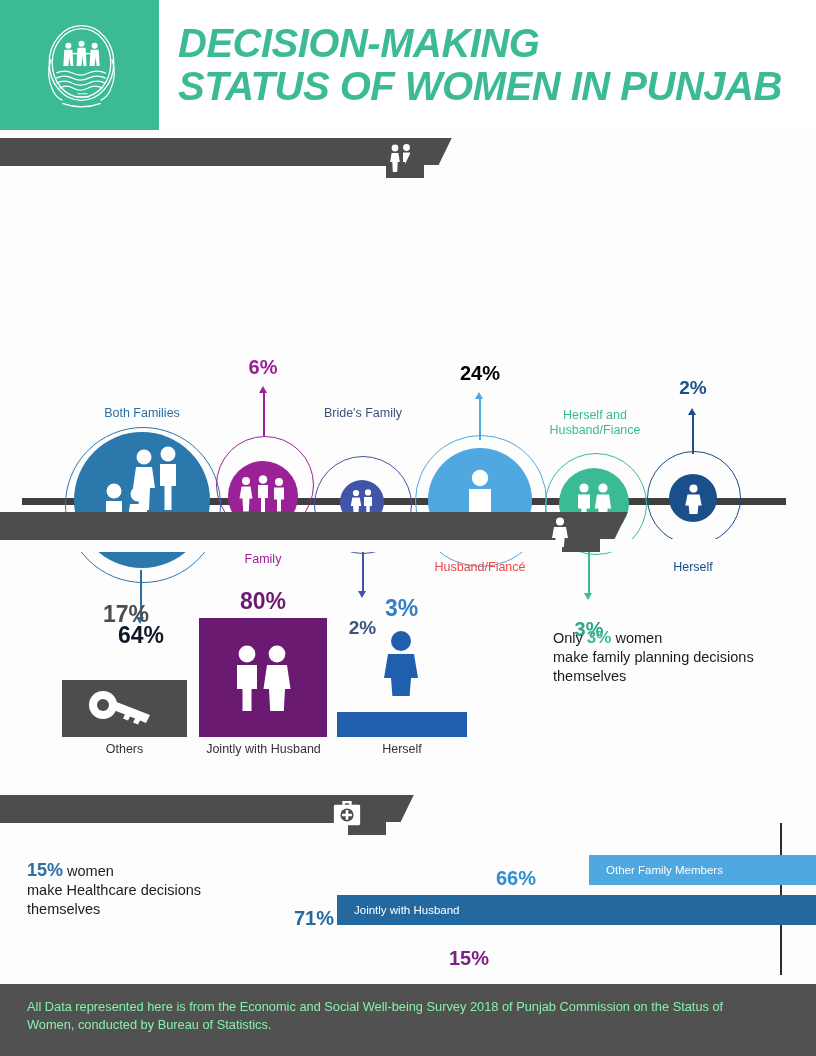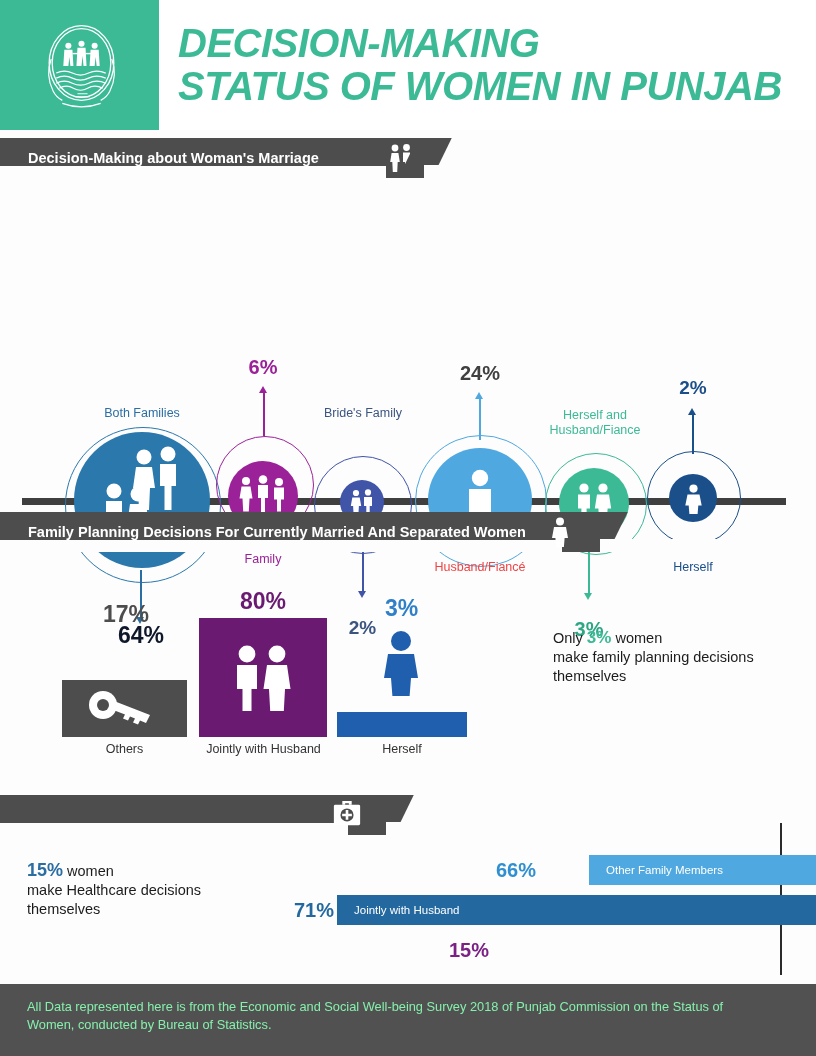--- a/index.html
+++ b/index.html
@@ -55,21 +55,21 @@
   .fp-cap{position:absolute;font-size:12.5px;color:#333;text-align:center;}
   .note{position:absolute;font-size:14.5px;color:#1c1c1c;line-height:19px;}
   .note b{color:#3cba96;font-weight:bold;font-size:17px;}
 
   
   .sec3{position:absolute;left:0;top:835px;width:816px;height:140px;}
   .hnote{position:absolute;left:27px;top:26px;font-size:14.5px;color:#1c1c1c;line-height:19px;}
   .hnote b{color:#2b6ea3;font-weight:bold;font-size:18px;}
   .hbar{position:absolute;height:30px;}
   .hbar-label{position:absolute;top:0;height:30px;line-height:30px;color:#fff;font-size:11.5px;padding-left:17px;white-space:nowrap;}
-  .hbar-pct{position:absolute;font-size:20px;font-weight:bold;text-align:right;line-height:30px;height:30px;}
+  .hbar-pct{position:absolute;font-size:20px;font-weight:bold;text-align:right;line-height:30px;height:30px;margin-top:8px;}
   .vline{position:absolute;left:780px;top:-12px;width:2px;height:155px;background:#2b2b2b;}
 
   
   .footer{position:absolute;left:0;top:984px;width:816px;height:72px;background:#515151;}
   .footer p{
     position:absolute;left:27px;top:14px;width:730px;margin:0;
     color:#86efac;font-size:12.8px;line-height:18px;
   }
   .white-strip{position:absolute;left:0;top:975px;width:816px;height:9px;background:#fdfdfd;}
 </style>
@@ -111,21 +111,20 @@
         </g>
       </svg>
     </div>
     <div class="header-title">
       <div class="line">DECISION-MAKING</div>
       <div class="line">STATUS OF WOMEN IN PUNJAB</div>
     </div>
   </div>
 
   <div class="banner" style="left:0;top:138px;width:424px;">
-    <div class="btext">Decision-Making about Woman's Marriage</div>
     <div class="bnotch" style="left:-18px;top:28px;width:404px;height:12px;transform:none;background:#fdfdfd;"></div>
     <svg class="bicon" style="left:388px;" viewBox="0 0 26 30" width="26" height="30">
       <circle cx="7" cy="5" r="3.4" fill="#fff"></circle>
       <path d="M3.6 10 h6.8 l1.4 9 h-2.1 l-0.5 10 h-4.4 l-0.5 -10 h-2.1 z" fill="#fff"></path>
       <circle cx="18.5" cy="4.5" r="3.4" fill="#fff"></circle>
       <path d="M15 9.5 h7 v9.5 h-2 v10 h-3 v-10 h-2 z" fill="#fff"></path>
     </svg>
     <div class="bwedge" style="left:408px;"></div>
   </div>
   <div style="position:absolute;left:424px;top:165px;width:392px;height:13px;background:#fdfdfd;"></div>
@@ -196,21 +195,21 @@
       <div class="ring" style="left:415px;top:265px;width:130px;height:130px;border-width:1.4px;border-color:#4fa8e0;"></div>
       <div class="disc" style="left:428px;top:278px;width:104px;height:104px;background:#4fa8e0;"></div>
       <svg style="position:absolute;left:462px;top:299px;" width="36" height="62" viewBox="0 0 36 62">
         <g fill="#ffffff">
           <circle cx="18" cy="9" r="8.2"></circle>
           <path d="M7 20 h22 v24 h-6 v18 h-10 v-18 h-6 z"></path>
         </g>
       </svg>
       <div class="stem" style="left:479px;top:228px;height:42px;background:#4fa8e0;"></div>
       <div class="arrowhead" style="left:475px;top:222px;border-bottom:7px solid #4fa8e0;"></div>
-      <div class="npct" style="left:438px;top:192px;width:84px;color:#404040;">24%</div>
+      <div class="npct" style="left:438px;top:192px;width:84px;color:#000000;">24%</div>
       <div class="nlabel" style="left:415px;top:390px;width:130px;color:#ef4444;">Husband/Fiancé</div>
     </div>
 
     <div class="node">
       <div class="ring" style="left:545px;top:283px;width:100px;height:100px;border-width:1.4px;border-color:#3cba96;"></div>
       <div class="disc" style="left:559px;top:298px;width:70px;height:70px;background:#3cba96;"></div>
       <svg style="position:absolute;left:572px;top:312px;" width="44" height="42" viewBox="0 0 44 42">
         <g fill="#ffffff">
           <circle cx="12" cy="6" r="4.6"></circle>
           <path d="M6 12.5 h12 v14 h-3.4 v15 h-5.2 v-15 h-3.4 z"></path>
@@ -234,21 +233,20 @@
         </g>
       </svg>
       <div class="stem" style="left:692px;top:244px;height:40px;background:#1b4f8a;"></div>
       <div class="arrowhead" style="left:688px;top:238px;border-bottom:7px solid #1b4f8a;"></div>
       <div class="npct" style="left:657px;top:207px;width:72px;color:#1b4f8a;font-size:19px;">2%</div>
       <div class="nlabel" style="left:638px;top:390px;width:110px;color:#1b4f8a;">Herself</div>
     </div>
   </div>
 
   <div class="banner" style="left:0;top:512px;width:600px;">
-    <div class="btext">Family Planning Decisions For Currently Married And Separated Women</div>
     <div class="bnotch" style="left:-18px;top:28px;width:580px;height:12px;transform:none;background:#fdfdfd;"></div>
     <svg class="bicon" style="left:550px;" viewBox="0 0 20 30" width="20" height="30">
       <circle cx="10" cy="4.5" r="4" fill="#fff"></circle>
       <path d="M4 10 h12 l2 11 h-3.4 l-0.7 9 h-7.8 l-0.7 -9 h-3.4 z" fill="#fff"></path>
     </svg>
     <div class="bwedge" style="left:584px;"></div>
   </div>
   <div style="position:absolute;left:600px;top:539px;width:216px;height:13px;background:#fdfdfd;"></div>
 
   <div class="sec2">

